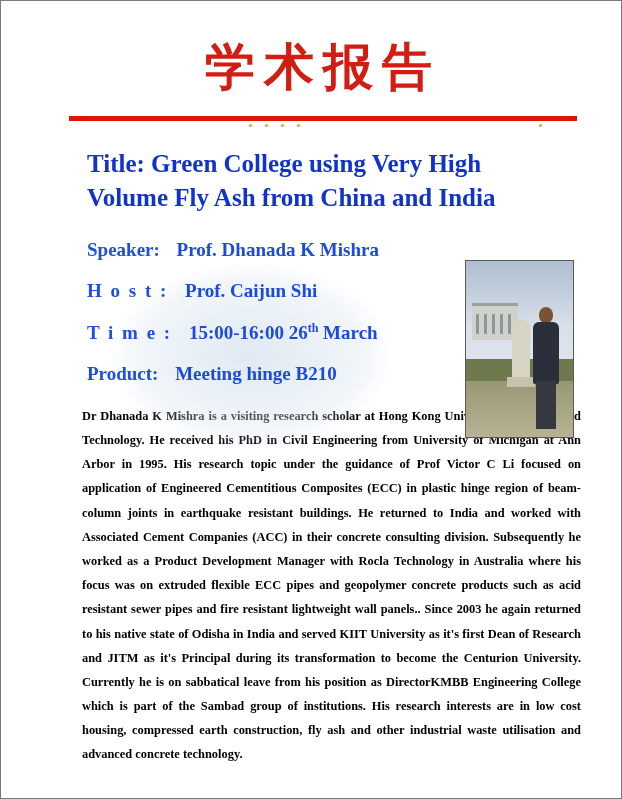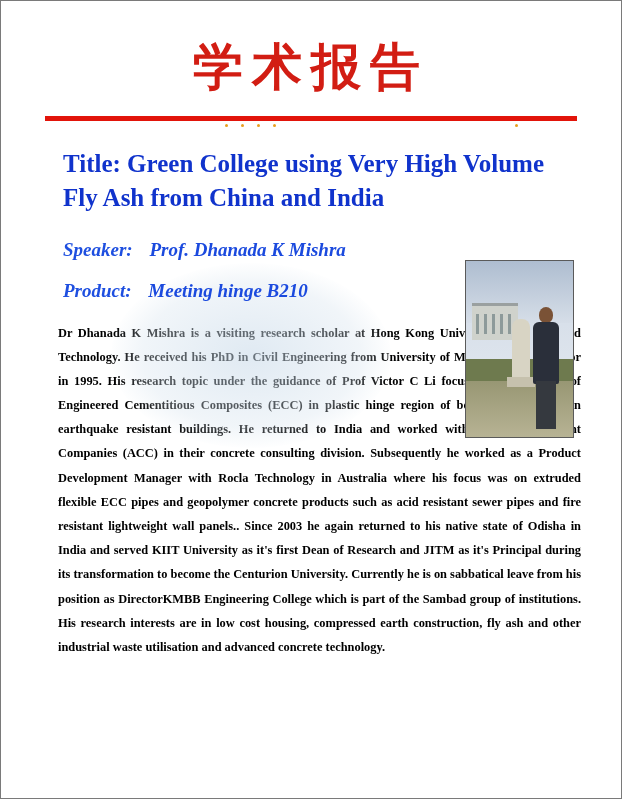--- a/index.html
+++ b/index.html
@@ -14,20 +14,21 @@
     overflow: hidden;
   }
   .poster {
     position: relative;
     width: 622px;
     height: 799px;
     box-sizing: border-box;
     border: 1px solid #7a7a7a;
     background: #ffffff;
     overflow: hidden;
+    padding-left: 24px;
   }
 
   
   .cn-title {
     margin: 38px 0 0 0;
     text-align: center;
     color: #d21d13;
     font-family: "DejaVu Serif", serif;
     font-size: 50px;
     font-weight: bold;
@@ -65,21 +66,20 @@
     font-weight: bold;
     line-height: 1.35;
     text-indent: 0;
   }
 
   
   .info {
     margin: 24px 0 16px 62px;
     position: relative;
     z-index: 3;
-    font-style: italic;
   }
   .info-row {
     color: #1e4fe0;
     font-size: 19px;
     font-weight: bold;
     margin-bottom: 19px;
     white-space: nowrap;
   }
   .info-label {
     display: inline-block;
@@ -264,20 +264,28 @@
       <div class="legs"></div>
     </div>
   </div>
 
   <div class="info">
     <div class="info-row">
       <span class="info-label">Speaker:</span>
       <span class="info-value">Prof. Dhanada K Mishra</span>
     </div>
     <div class="info-row">
+      <span class="info-label wide">H o s t :</span>
+      <span class="info-value">Prof. Caijun Shi</span>
+    </div>
+    <div class="info-row">
+      <span class="info-label wide">T i m e :</span>
+      <span class="info-value"><span>15:00-16:00   26</span><span class="sup">th</span><span> March</span></span>
+    </div>
+    <div class="info-row">
       <span class="info-label">Product:</span>
       <span class="info-value">Meeting hinge B210</span>
     </div>
   </div>
 
   <div class="bio">Dr Dhanada K Mishra is a visiting research scholar at Hong Kong University of Science and Technology. He received his PhD in Civil Engineering from University of Michigan at Ann Arbor in 1995. His research topic under the guidance of Prof Victor C Li focused on application of Engineered Cementitious Composites (ECC) in plastic hinge region of beam-column joints in earthquake resistant buildings. He returned to India and worked with Associated Cement Companies (ACC) in their concrete consulting division. Subsequently he worked as a Product Development Manager with Rocla Technology in Australia where his focus was on extruded flexible ECC pipes and geopolymer concrete products such as acid resistant sewer pipes and fire resistant lightweight wall panels.. Since 2003 he again returned to his native state of Odisha in India and served KIIT University as it's first Dean of Research and JITM as it's Principal during its transformation to become the Centurion University. Currently he is on sabbatical leave from his position as DirectorKMBB Engineering College which is part of the Sambad group of institutions. His research interests are in low cost housing, compressed earth construction, fly ash and other industrial waste utilisation and advanced concrete technology.</div>
 
 </div>
 
 </body></html>

